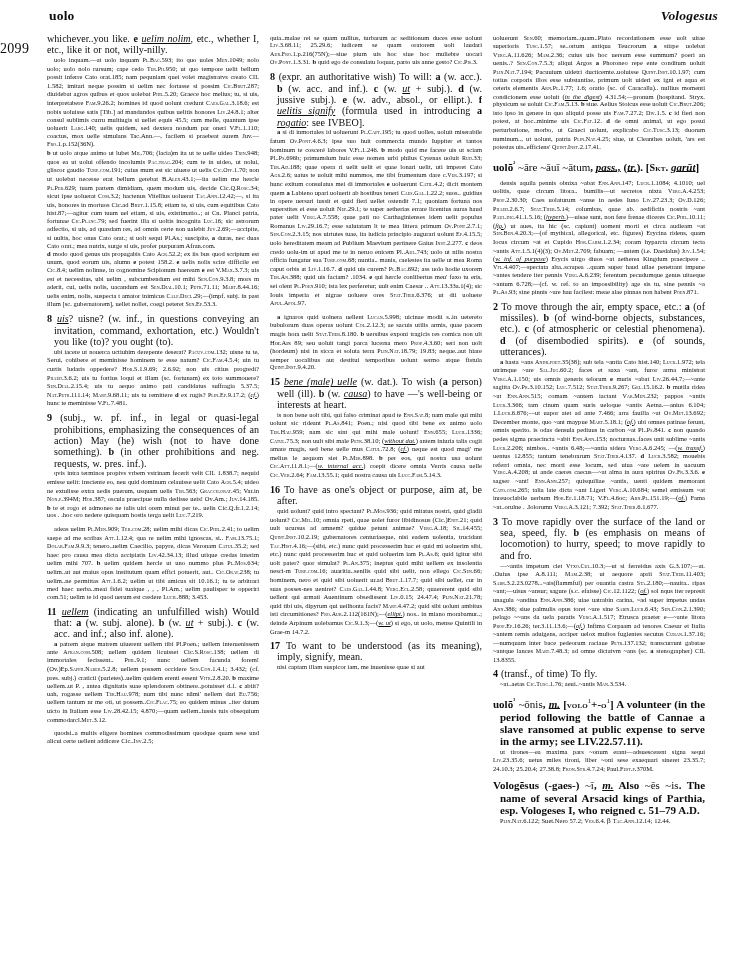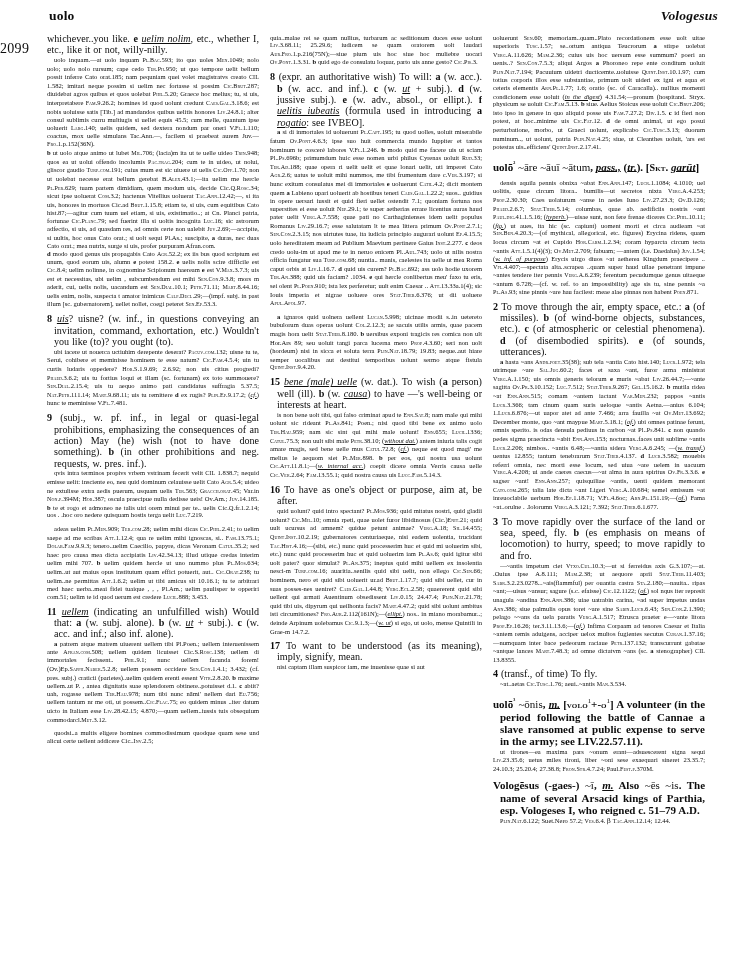--- a/index.html
+++ b/index.html
@@ -78,21 +78,21 @@
         <div class="cit">adeas uelim <span class="sc">Pl.Men</span>.909; <span class="sc">Ter.com</span>.28; uelim mihi dicas <span class="sc">Cic.Phil</span>.2.41; to uelim saepe ad me scribas <span class="sc">Att</span>.1.12.4; qua re uelim mihi ignoscas, si..  <span class="sc">Fam</span>.13.75.1; <span class="sc">Dolab.Fam</span>.9.9.3; tenero..uelim Caecilio, papyre, dicas Veronam <span class="sc">Catul</span>.35.2; sed haec pro causa mea dicta accipiatis <span class="sc">Liv</span>.42.34.13; illud utique credas interim uelim mihi 707.    <b>b</b> uelim quidem hercle ut uno nummo plus <span class="sc">Pl.Mos</span>.634; uelim..ut aut maius opus institutum quam effici potuerit, aut.. <span class="sc">Cic.Orat</span>.238; tu uelim..ne permittas <span class="sc">Att</span>.1.6.2; uelim ut tibi amicus sit 10.16.1; tu te arbitrari med haec uerba..meai fidei tuaique , , , Pl.Am.; uelim paulisper te opperiri com.51; uelim te id quod uerum est credere <span class="sc">Lucil</span>.888; 3.453.</div>
         <div class="gap"></div>
         <div class="defn"><span class="num">11</span> <i>uellem</i> (indicating an unfulfilled wish) Would that:  <b>a</b> (w. subj. alone).  <b>b</b> (w. <i>ut</i> + subj.).  <b>c</b> (w. acc. and inf.; also inf. alone).</div>
         <div class="cit"><b>a</b> patrem atque matrem uiuerent uellem tibi Pl.Poen.; uellem interuenissem ante <span class="sc">Afran.com</span>.508; uellem quidem licuisset Cic.S.<span class="sc">Rosc</span>.138; uellem di immortales fecissent.. <span class="sc">Phil</span>.9.1; nunc uellem facunda forem! (Ov.)Ep.<span class="sc">Sapph.Naber</span>.5.2.8; uellem possem occidere <span class="sc">Sen.Con</span>.1.4.1; 3.432; (cf. pres. subj.) craticii (parietes)..uelim quidem erenti essent <span class="sc">Vitr</span>.2.8.20.   <b>b</b> maxime uellem..ut P. , antea dignitatis suae splendorem obtinere..potuisset d.1.   <b>c</b> abiit? uah, rogasse uellem <span class="sc">Ter.Hau</span>.978; num tibi nunc nāmi' nellem dari <span class="sc">Eu</span>.756; uellem tantum nr me oti, ut possem..<span class="sc">Cic.Flac</span>.75; eo quidem minus ..iter datum uicto in Italiam esse <span class="sc">Liv</span>.28.42.15; 4.870;—quam uellem..iussis tuis obsequium commodarcl.<span class="sc">Met</span>.3.12.</div>
         <div class="gap"></div>
         <div class="cit">quodsi..a multis eligere homines commodissimum quodque quam sese und alicui certe uellent addicere Cic..<span class="sc">Inv</span>.2.5;</div>
       </div>
     <div class="col" id="col-1">
         <div class="cit noind">quia..malae rei se quam nullius, turbarum ac seditionum duces esse uolunt <span class="sc">Liv</span>.3.68.11; 25.29.6; iudicem se quam oratorem uolt laudari <span class="sc">Aur.Fro</span>.1.p.216(75N);—siue pium uis hoc siue hoc muliebre uocari <span class="sc">Ov.Pont</span>.1.3.31.   <b>b</b> quid ego de consulatu loquar, parto uis anne gesto? <span class="sc">Cic.Pis</span>.3.</div>
         <div class="gap"></div>
-        <div class="defn"><span class="num">8</span> (expr. an authoritative wish) To will:  <b>a</b> (w. acc.).  <b>b</b> (w. acc. and inf.).  <b>c</b> (w. <i>ut</i> + subj.).  <b>d</b> (w. jussive subj.).  <b>e</b> (w. adv., absol., or ellipt.).  <b>f</b> <i>uelitis iubeatis</i> (formula used in introducing <b>a</b> <i>rogatio</i>: see IVBEO].</div>
+        <div class="defn"><span class="num">8</span> (expr. an authoritative wish) To will:  <b>a</b> (w. acc.).  <b>b</b> (w. acc. and inf.).  <b>c</b> (w. <i>ut</i> + subj.).  <b>d</b> (w. jussive subj.).  <b>e</b> (w. adv., absol., or ellipt.).  <b>f</b> <i>uelitis signify</i> (formula used in introducing <b>a</b> <i>rogatio</i>: see IVBEO].</div>
         <div class="cit"><b>a</b> si di inmortales id uoluerunt <span class="sc">Pl.Capt</span>.195; tu quod uolles, uoluit miserabile fatum <span class="sc">Ov.Pont</span>.4.6.3; ipse suo huit commercia mundo Iuppiter et tantos hominum te cosceré labores V.<span class="sc">Fl</span>.1.246.   <b>b</b> modo quid me facere uis ut sciam Pl..<span class="sc">Ps</span>.696b; primumdum huic esse nomen urbi philus Cyrenas uoluit <span class="sc">Rud</span>.33; <span class="sc">Ter.Ad</span>.188; quae opera ri uelit uelit et quae lonari uelit, uti imperet Cato <span class="sc">Agr</span>.2.6; uatus te uoluit mihi nummos, me tibi frumentum dare c.<span class="sc">Ver</span>.3.197; si hunc exitum consulatus mei di immortales <b>e</b> uoluerunt <span class="sc">Catil</span>.4.2; dicit montem quem <b>a</b> Labieno upari uoluerit ab hostibus teneri <span class="sc">Caes.Gal</span>.1.22.2; suos.. guidius in opere uersari iussit et quid fieri uellet ostendit 7.1; quoniam fortuna nos superstites ei esse uoluit <span class="sc">Nep</span>.29.1; te super aetherias errare licentius auras haud pater uelit <span class="sc">Verg.A</span>.7.558; quae pati no Carthaginienses idem uelit populus Romanus <span class="sc">Liv</span>.29.16.7; esse salutatam lt te mea littera primum <span class="sc">Ov.Pont</span>.2.7.1; <span class="sc">Sen.Con</span>.2.3.15; nos uirtutes tuae, ita iudicia principio augurari uolunt <span class="sc">Ep</span>.4.15.5; uolo hereditatem meam ad Publium Maevium pertinere Gaius <span class="sc">Inst</span>.2.277.   <b>c</b> deos credo uolu-im ut apud me te in neruo enicem Pl..<span class="sc">Aul</span>.743; uolo ut nilis nostra officia fungatur sua <span class="sc">Turp.com</span>.68; nuntia.. manis, caelestes ita uelle ut mea Roma caput orbis at <span class="sc">Liv</span>.1.16.7.   <b>d</b> quid uis curem? <span class="sc">Pl.Bac</span>.692; ass uolo hodie uxorem <span class="sc">Ter.An</span>.388; quid uis faciam? .1034.   <b>e</b> qui hercle conlibertus meu' faxo tu eris, sei olent <span class="sc">Pl.Poen</span>.910; ista lex perferetur; uult enim Caesar .. <span class="sc">Att</span>.13.33a.1(4); sic Iouis imperia et nigrae uoluere ores <span class="sc">Stat.Theb</span>.6.376; ut dii uoluere <span class="sc">Apul.Apol</span>.97.</div>
         <div class="gap"></div>
         <div class="cit"><b>a</b> ignaros quid uolnera uellent <span class="sc">Lucan</span>.5.998; uicinae modii s..in uetereto bubulorum duas operas uolunt <span class="sc">Col</span>.2.12.3; ae sacuis utilis armis, quae pacem magis hora uelit <span class="sc">Stat.Theb</span>.8.180.   <b>b</b> uersibus exponi tragicis res comica non ult Hor.Ars 89; seu uoluit tangi parca lucerna mero <span class="sc">Prop</span>.4.3.60; seri non uolt (hordeum) nisi in sicca et soluta terra <span class="sc">Plin.Nat</span>.18.79; 19.83; neque..aut hiare semper uocalibus aut destitui temporibus uolunt sermo atque fistula <span class="sc">Quint.Inst</span>.9.4.20.</div>
         <div class="gap"></div>
         <div class="defn"><span class="num">15</span> <i>bene (male) uelle</i> (w. dat.). To wish (<b>a</b> person) well (ill).  <b>b</b> (w. <i>causa</i>) to have —'s well-being or interests at heart.</div>
         <div class="cit">is non bene uolt tibi, qui falso criminat apud te <span class="sc">Enn.Sat</span>.8; nam male qui mihi uolunt sic rideant <span class="sc">Pl.As</span>.841; Poen.; nisi quod tibi bene ex animo uolo <span class="sc">Ter.Hau</span>.959; nam sic sint qui mihi male uolunt! <span class="sc">Enn</span>.655; <span class="sc">Lucil</span>.1336; <span class="sc">Catul</span>.75.3; non uult sibi male <span class="sc">Petr</span>.38.10; (<i>without dat.</i>) antem iniuria talis cogit amare magis, sed bene uelle mus <span class="sc">Catul</span>.72.8; (<i>cf.</i>) neque est quod magi' me melius le aequom siet <span class="sc">Pl.Mer</span>.898.   <b>b</b> per eos, qui nostra usa uolunt <span class="sc">Cic.Att</span>.11.8.1;—(<i>w. internal acc.</i>) coepit dicere omnia Verris causa uelle <span class="sc">Cic.Ver</span>.2.64; <span class="sc">Fam</span>.13.55.1; quid nostra causa uis <span class="sc">Lucc.Fam</span>.5.14.3.</div>
         <div class="gap"></div>
         <div class="defn"><span class="num">16</span> To have as one's object or purpose, aim at, be after.</div>
         <div class="cit">quid uolunt? quid intro spectant? <span class="sc">Pl.Mos</span>.936; quid mitatus nostri, quid gladii uolunt? <span class="sc">Cic.Mil</span>.10; omnia rpeti, quae uolet furor libidinosus (Cic.)<span class="sc">Enit</span>.21; quid uult ucursus ad amnem? quidue petunt animae? <span class="sc">Verg.A</span>.18; <span class="sc">Sil</span>.14.455; <span class="sc">Quint.Inst</span>.10.2.19; gubernatores centuriaeque, nisi eadem uolentia, trucidant <span class="sc">Tac.Hist</span>.4.16;—(sibi, etc.) nunc quid processerim huc et quid mi uoluerim sibi, etc.) nunc quid processerim huc et quid uoluerim iam <span class="sc">Pl.As</span>.6; quid igitur sibi uolt pater? quor simulat? <span class="sc">Pl.An</span>.375; ineptus quid mihi uellem ex insolentia nesci-m <span class="sc">Turp.com</span>.16; auaritia..senilis quid sibi uelit, non ellego <span class="sc">Cic.Sen</span>.66; hominem, nero et quid sibi uoluerit ur.ad <span class="sc">Brut</span>.1.17.7; quid sibi uellet, cur in suas posses-nes ueniret? <span class="sc">Caes.Gal</span>.1.44.8; <span class="sc">Verg.Ecl</span>.2.58; quaererent quid sibi uellent qui armati Auentinum obsedissent <span class="sc">Liv</span>.0.15; 24.47.4; <span class="sc">Plin.Nat</span>.21.78; quid tibi uis, dipyrum qui ueilhonta facis? <span class="sc">Mart</span>.4.47.2; quid sibi uolunt ambitus isti circumitiones? <span class="sc">Fro.Aur</span>.2.112(161N);—(<i>ellipt.</i>) nos.. in miano morabamur..; deinde Arpinum uolebamus <span class="sc">Cic</span>.9.1.3;—(<i>w. ut</i>) si ego, ut uolo, mense Quintili in Grae-m 14.7.2.</div>
         <div class="gap"></div>

